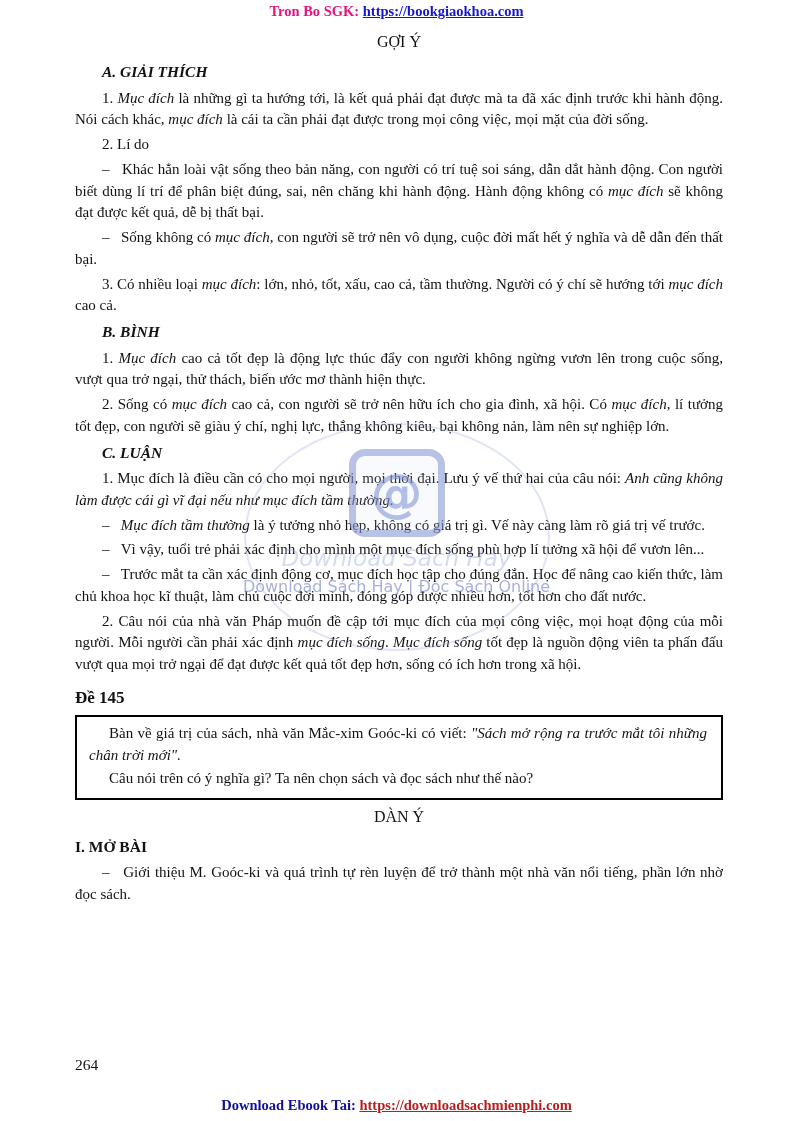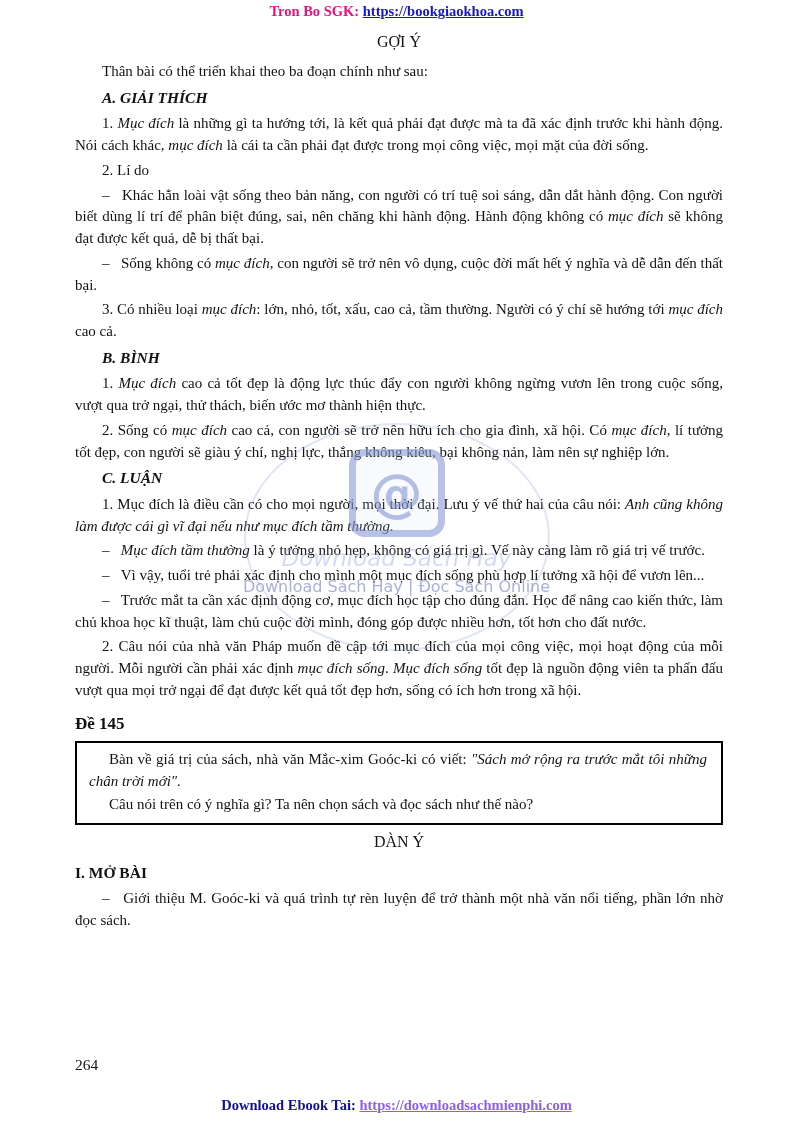--- a/index.html
+++ b/index.html
@@ -69,34 +69,33 @@
     font-family: "DejaVu Sans", sans-serif;
   }
 
   
   .page-number { position: absolute; left: 75px; bottom: 47px; font-size: 15.5px; z-index: 1; }
   .bottom-link {
     position: absolute; bottom: 7px; left: 0; width: 100%;
     text-align: center; font-size: 14.5px; font-weight: bold;
   }
   .bottom-link .prefix { color: #10109a; }
-  .bottom-link a { color: #8b5cf6; text-decoration: underline; cursor: pointer; }
+  .bottom-link a { color: #b91c1c; text-decoration: underline; cursor: pointer; }
 </style>
 </head>
 <body>
 
 <div class="page">
 
   <div class="top-link">
     <span class="prefix">Tron Bo SGK: </span><a href="#">https://bookgiaokhoa.com</a>
   </div>
 
   <div class="body-text">
       <p class="center-title"><span class="b">GỢI Ý</span></p>
-      <p class="para"><span>Thân bài có thể triển khai theo ba đoạn chính như sau:</span></p>
       <p class="heading"><span>A. GIẢI THÍCH</span></p>
       <p class="para"><span class="b">1.&nbsp;</span><span class="b i">Mục đích</span><span> là những gì ta hướng tới, là kết quả phải đạt được mà ta đã xác định trước khi hành động. Nói cách khác, </span><span class="i">mục đích</span><span> là cái ta cần phải đạt được trong mọi công việc, mọi mặt của đời sống.</span></p>
       <p class="para"><span class="b">2.&nbsp;</span><span>Lí do</span></p>
       <p class="para"><span>–&nbsp;&nbsp;&nbsp;Khác hẳn loài vật sống theo bản năng, con người có trí tuệ soi sáng, dẫn dắt hành động. Con người biết dùng lí trí để phân biệt đúng, sai, nên chăng khi hành động. Hành động không có </span><span class="i">mục đích</span><span> sẽ không đạt được kết quả, dễ bị thất bại.</span></p>
       <p class="para"><span>–&nbsp;&nbsp;&nbsp;Sống không có </span><span class="i">mục đích</span><span>, con người sẽ trở nên vô dụng, cuộc đời mất hết ý nghĩa và dễ dẫn đến thất bại.</span></p>
       <p class="para"><span class="b">3.&nbsp;</span><span>Có nhiều loại </span><span class="i">mục đích</span><span>: lớn, nhỏ, tốt, xấu, cao cả, tầm thường. Người có ý chí sẽ hướng tới </span><span class="i">mục đích</span><span> cao cả.</span></p>
       <p class="heading"><span>B. BÌNH</span></p>
       <p class="para"><span class="b">1.&nbsp;</span><span class="b i">Mục đích</span><span> cao cả tốt đẹp là động lực thúc đẩy con người không ngừng vươn lên trong cuộc sống, vượt qua trở ngại, thử thách, biến ước mơ thành hiện thực.</span></p>
       <p class="para"><span class="b">2.&nbsp;</span><span>Sống có </span><span class="i">mục đích</span><span> cao cả, con người sẽ trở nên hữu ích cho gia đình, xã hội. Có </span><span class="i">mục đích</span><span>, lí tưởng tốt đẹp, con người sẽ giàu ý chí, nghị lực, thắng không kiêu, bại không nản, làm nên sự nghiệp lớn.</span></p>
       <p class="heading"><span>C. LUẬN</span></p>

